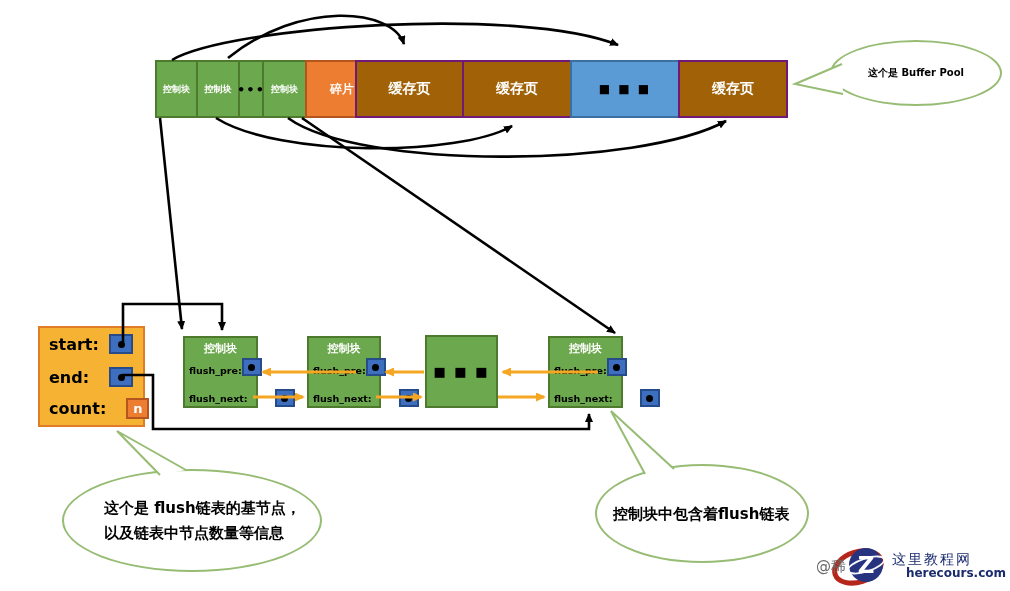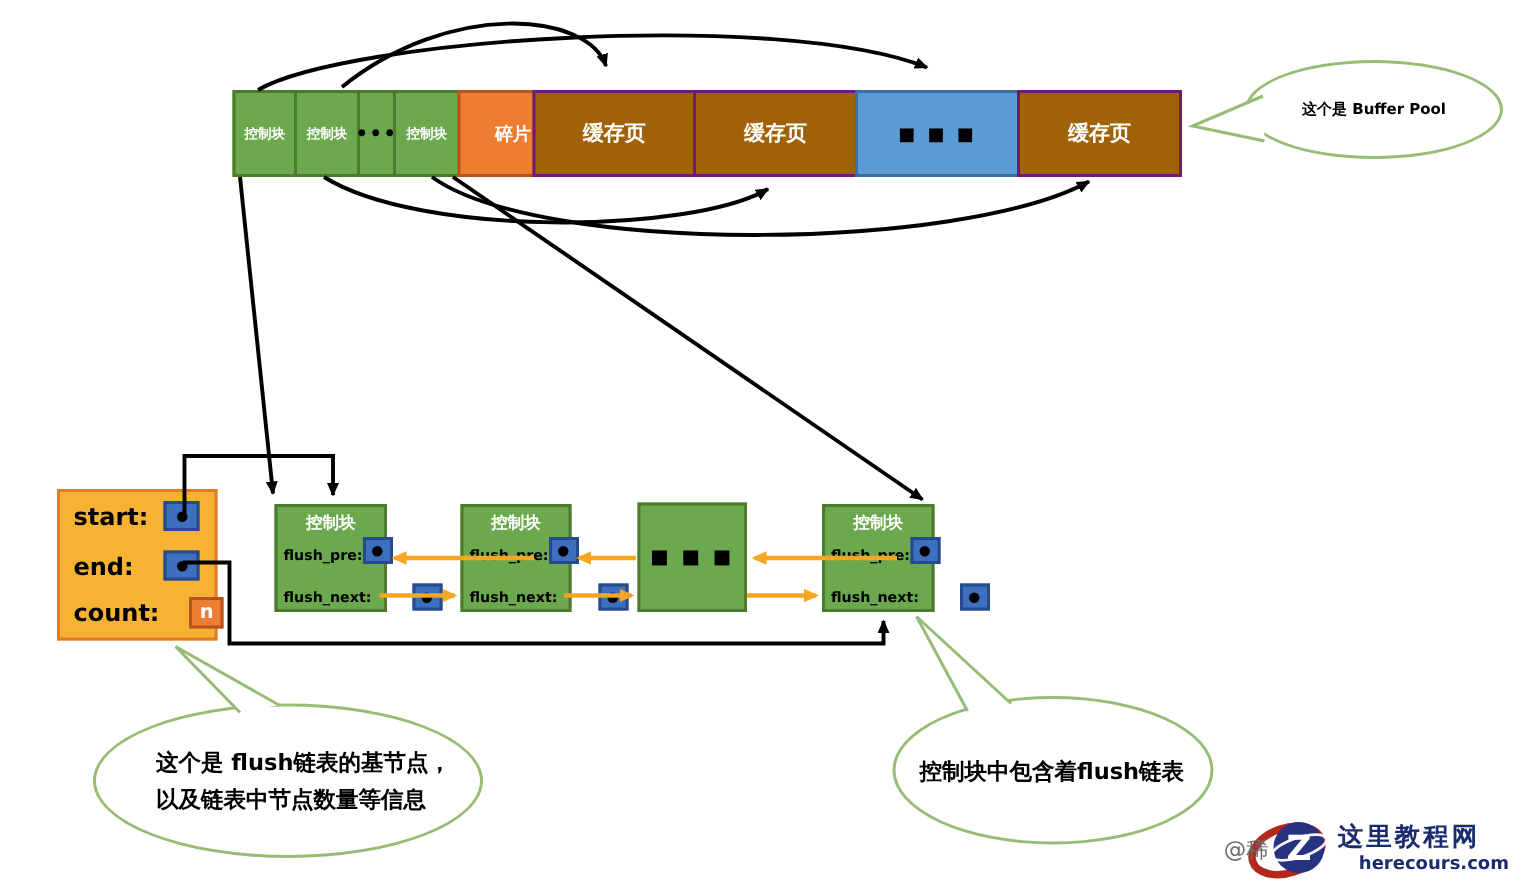--- a/index.html
+++ b/index.html
@@ -43,21 +43,21 @@
   .bubble .line{white-space:nowrap;}
   #bubble-top{left:830px;top:40px;width:172px;height:66px;font-size:10px;}
   #bubble-left{left:62px;top:469px;width:260px;height:103px;font-size:15px;line-height:1.62;align-items:flex-start;padding-left:40px;}
   #bubble-right{left:595px;top:464px;width:214px;height:99px;font-size:15px;line-height:1.6;align-items:flex-start;padding-left:16px;}
   
   #arrows{position:absolute;left:0;top:0;width:1010px;height:591px;pointer-events:none;}
   
   #watermark{position:absolute;right:4px;bottom:2px;display:flex;align-items:center;}
   .wm-handle{color:#6b6b6b;font-size:15px;margin-right:-14px;z-index:0;}
   .wm-text{display:flex;flex-direction:column;align-items:flex-start;margin-left:2px;}
-  .wm-site{color:#1B2C6E;font-size:17px;font-weight:bold;letter-spacing:2px;line-height:1.05;}
+  .wm-site{color:#1B2C6E;font-size:14px;font-weight:normal;letter-spacing:2px;line-height:1.05;}
   .wm-domain{color:#1B2C6E;font-size:12px;font-weight:bold;margin-left:14px;}
 </style>
 </head>
 <body>
 
 <div id="canvas">
 
   <div>
     <div class="bar-block blk-green" style="left:155px;width:43px;">
         <span>控制块</span>

